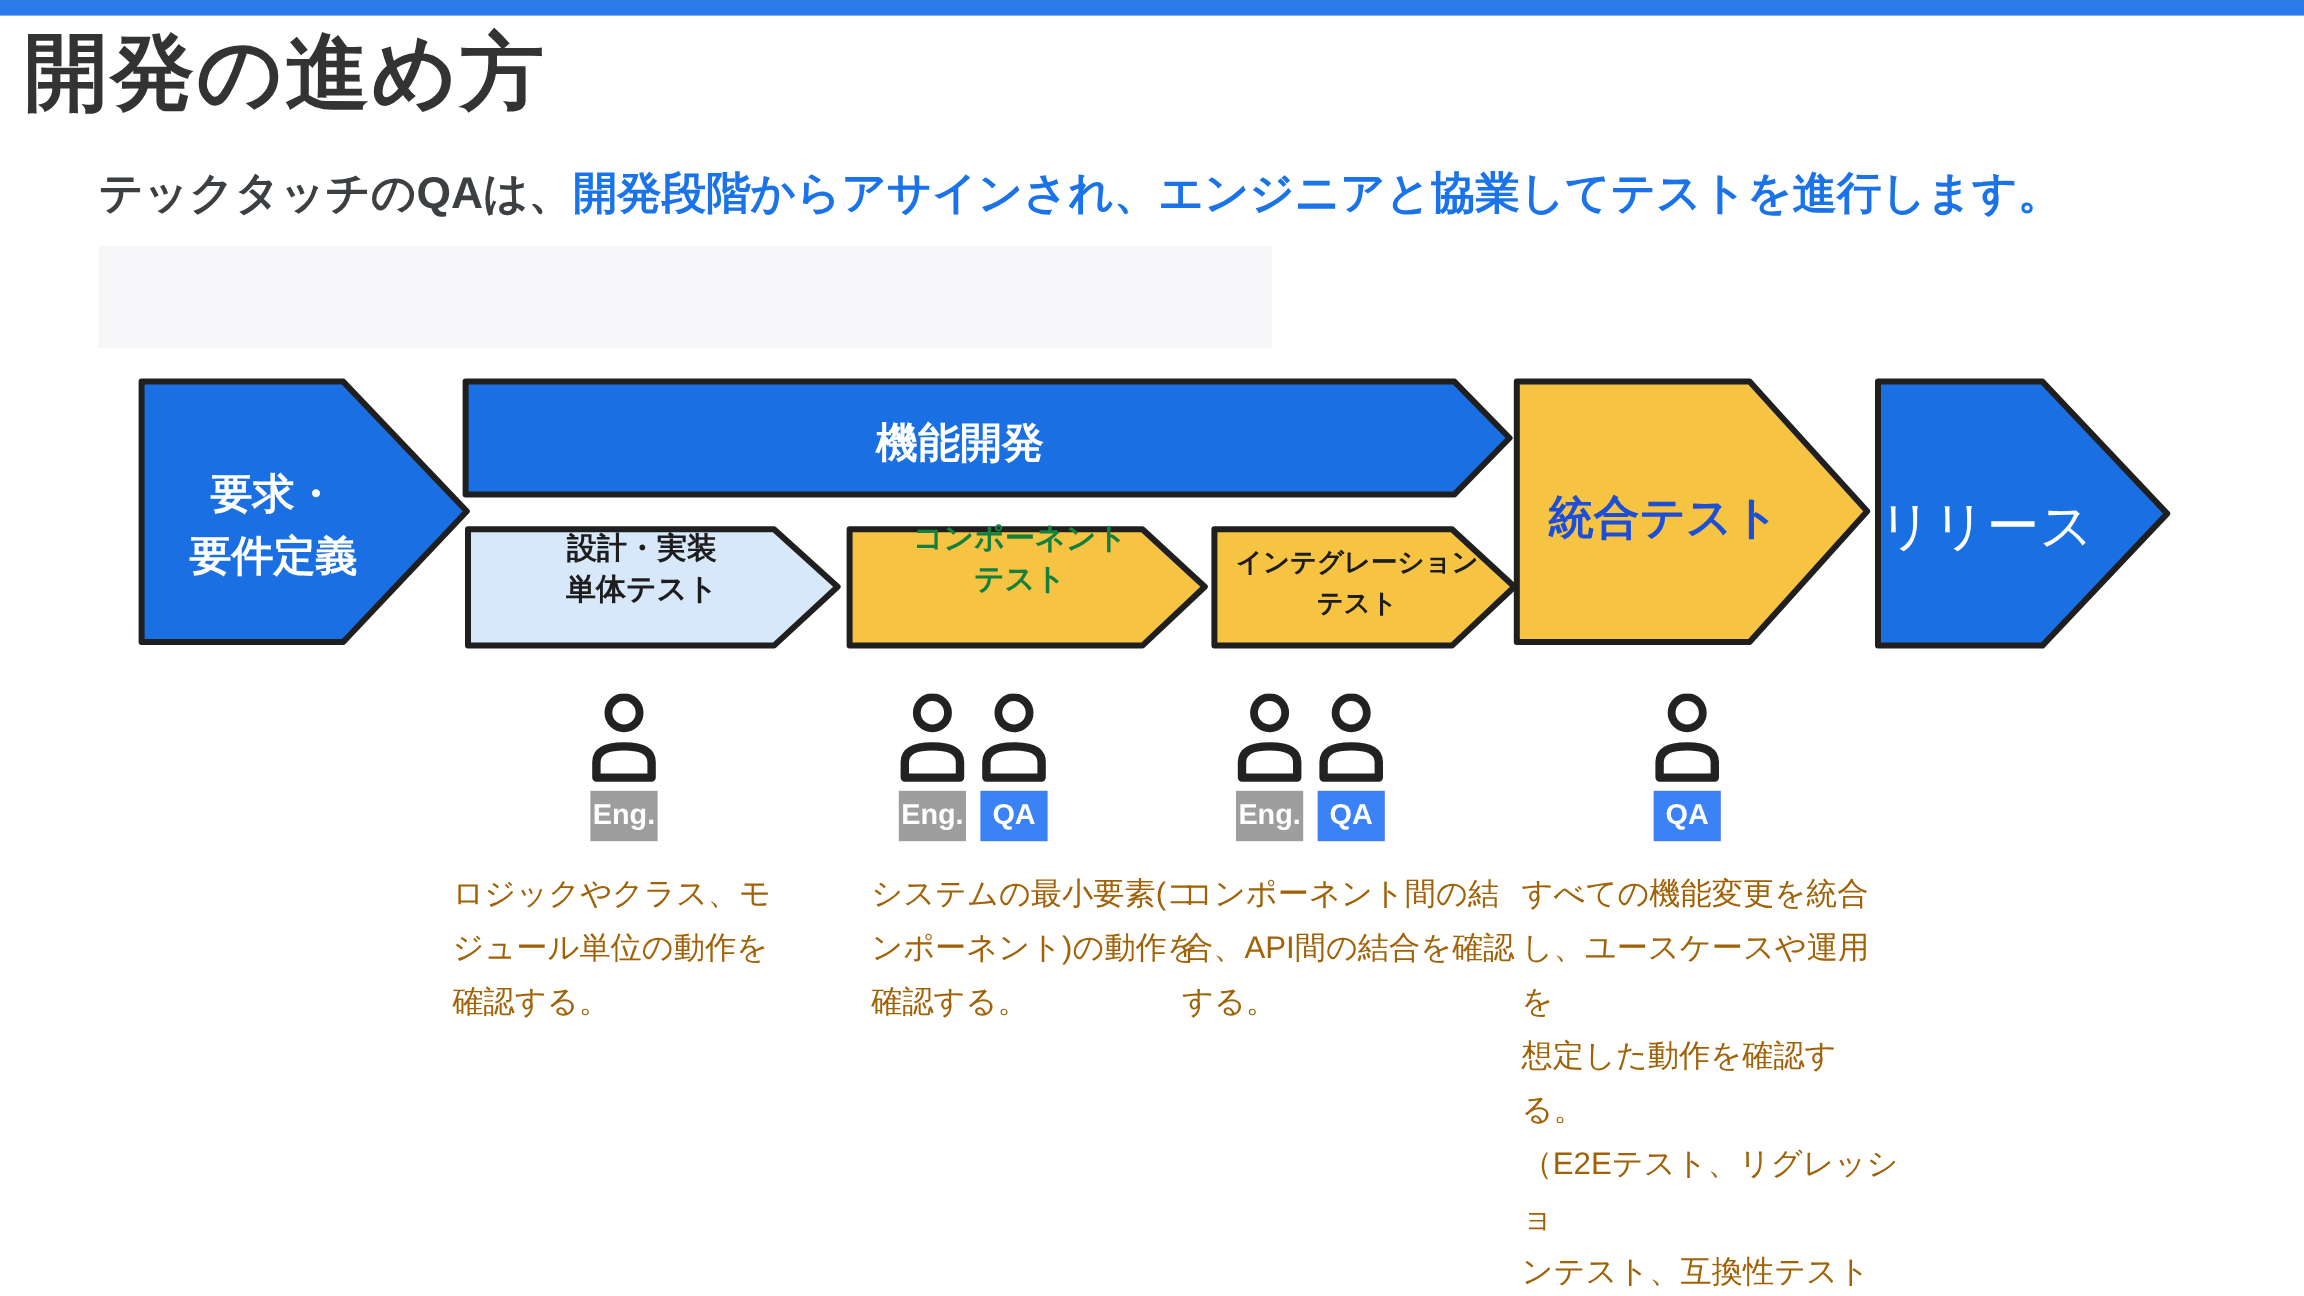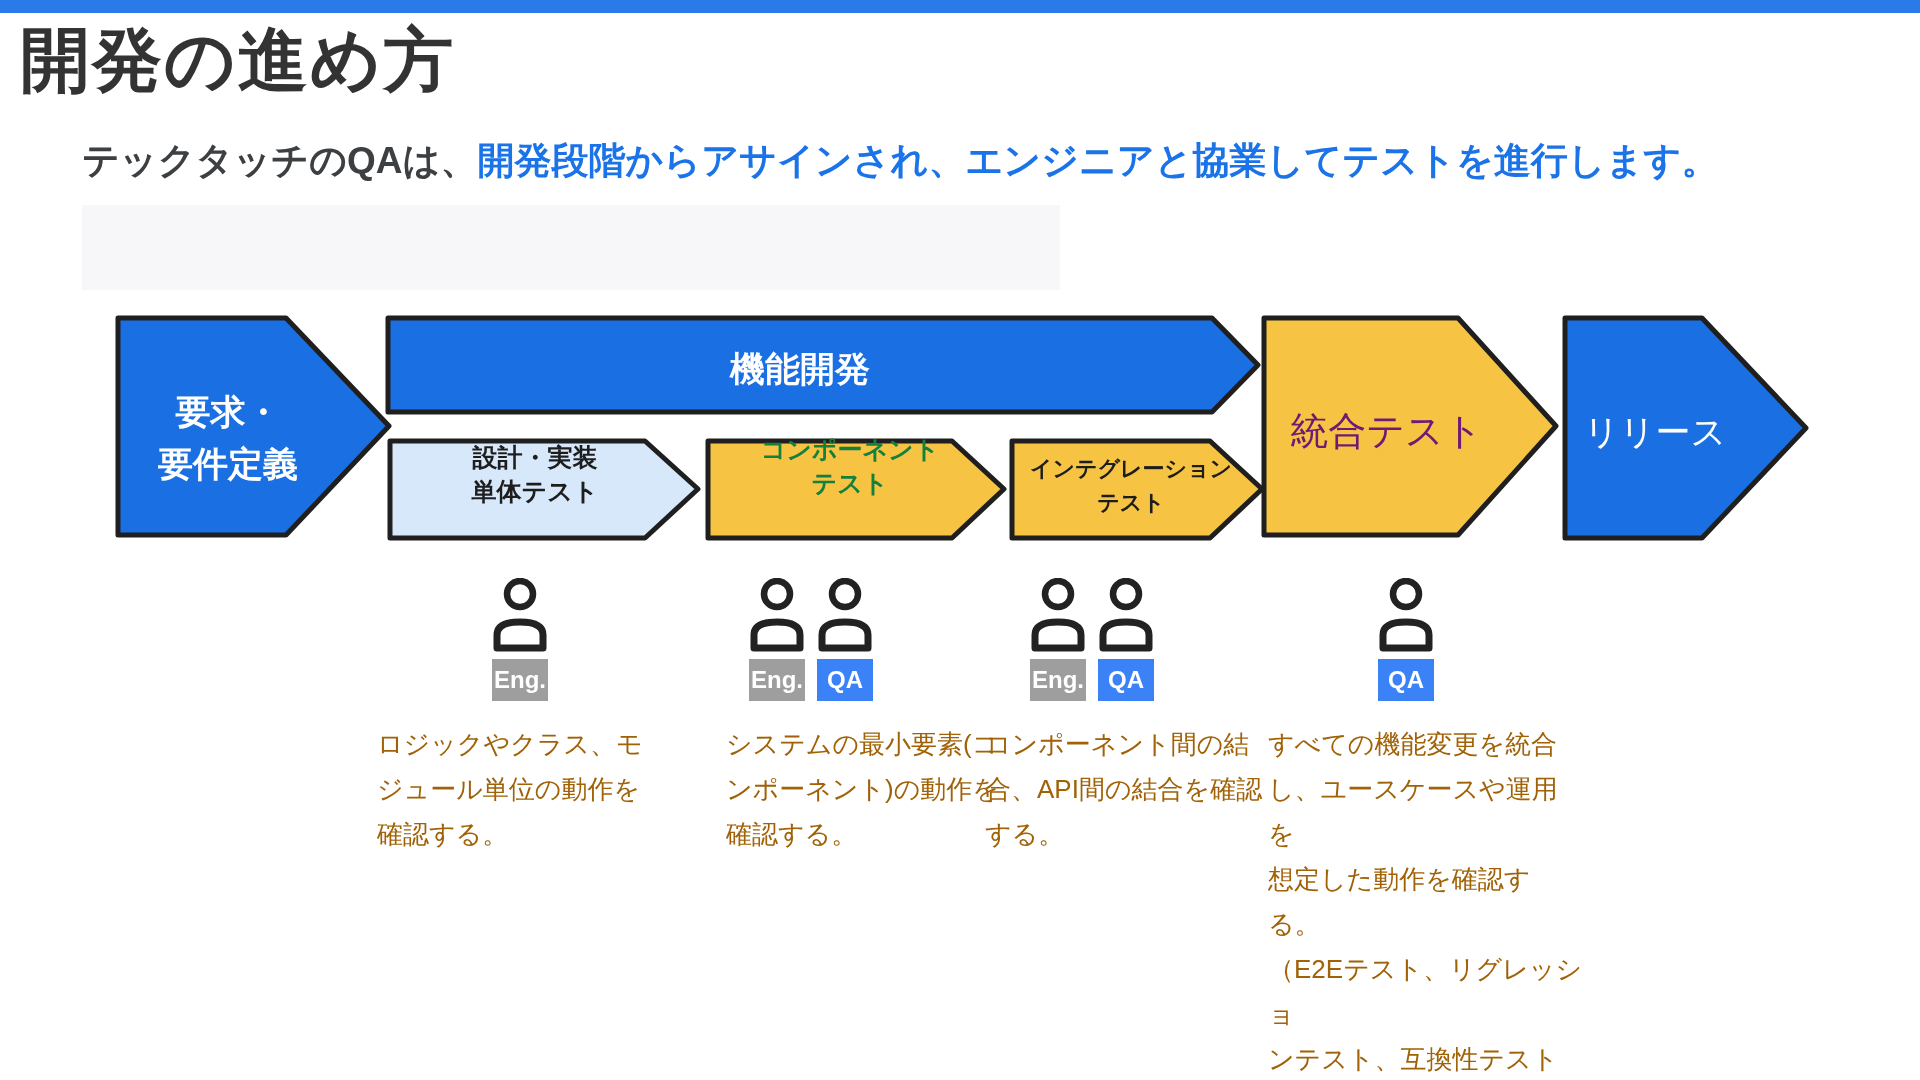--- a/index.html
+++ b/index.html
@@ -20,22 +20,22 @@
   .placeholder-box { position: absolute; left: 82px; top: 205px; width: 978px; height: 85px; background: #f7f7f9; }
 
   .diagram-svg { position: absolute; left: 0; top: 0; width: 1920px; height: 1080px; }
 
   .stage-label { position: absolute; text-align: center; white-space: pre-line; pointer-events: none; }
   .lbl-req       { left: 108px; top: 386px; width: 240px; font-size: 35px; line-height: 52px; font-weight: 700; color: #ffffff; }
   .lbl-feature   { left: 388px; top: 346px; width: 824px; font-size: 35px; font-weight: 700; color: #ffffff; }
   .lbl-design    { left: 385px; top: 440px; width: 300px; font-size: 25px; line-height: 34px; font-weight: 700; color: #1d1d1d; }
   .lbl-component { left: 700px; top: 432px; width: 300px; font-size: 25px; line-height: 34px; font-weight: 700; color: #15803d; }
   .lbl-integr    { left: 1000px; top: 452px; width: 262px; font-size: 22px; line-height: 34px; font-weight: 700; color: #1d1d1d; }
-  .lbl-system    { left: 1264px; top: 406px; width: 245px; font-size: 38px; font-weight: 400; color: #701a75; }
-  .lbl-release   { left: 1565px; top: 409px; width: 180px; font-size: 35px; font-weight: 500; color: #ffffff; }
+  .lbl-system    { left: 1264px; top: 406px; width: 245px; font-size: 38px; font-weight: 700; color: #1d4ed8; }
+  .lbl-release   { left: 1565px; top: 409px; width: 180px; font-size: 44px; font-weight: 500; color: #ffffff; }
 
   .team { position: absolute; top: 578px; display: flex; gap: 12px; }
   .team-g1 { left: 492px; }
   .team-g2 { left: 749px; }
   .team-g3 { left: 1030px; }
   .team-g4 { left: 1378px; }
   .person { width: 56px; display: flex; flex-direction: column; align-items: center; }
   .badge {
     margin-top: 7px; width: 56px; height: 42px;
     display: flex; align-items: center; justify-content: center;

